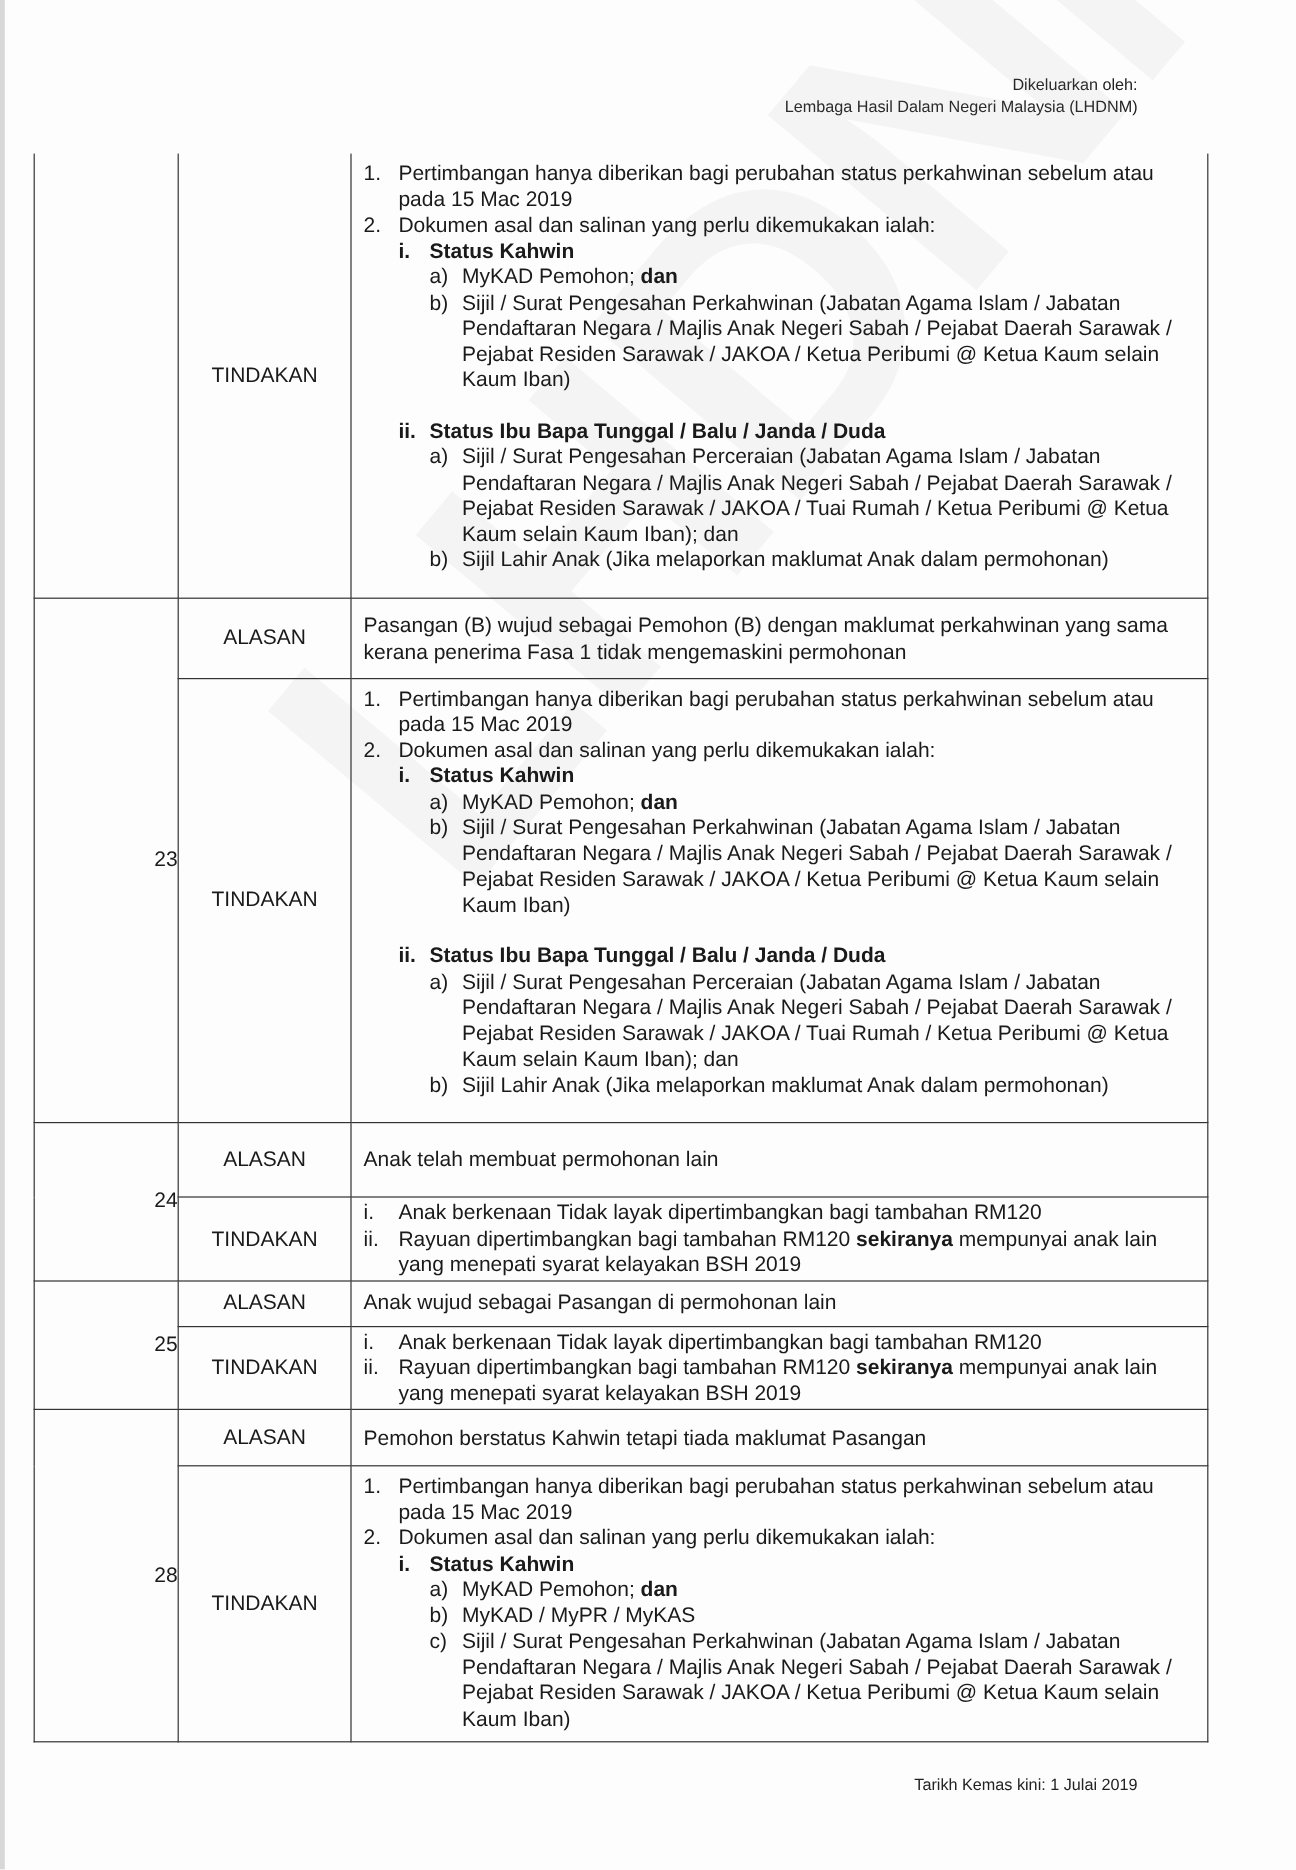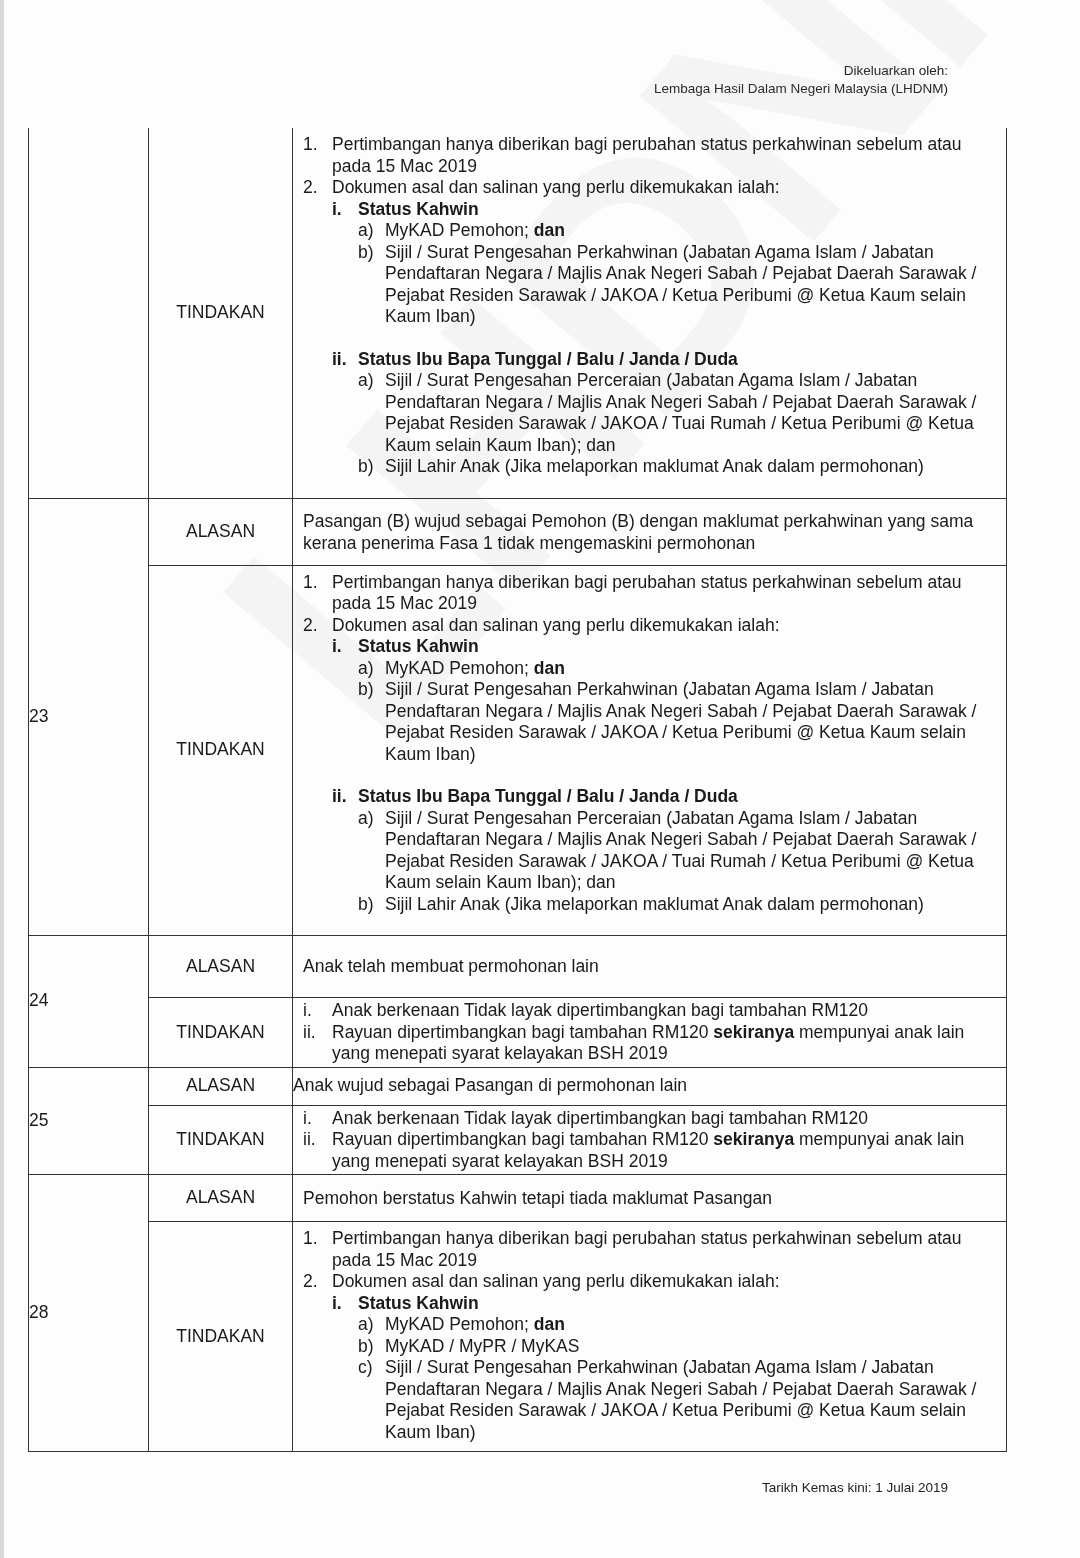--- a/index.html
+++ b/index.html
@@ -11,21 +11,21 @@
   .header { position:absolute; right:132px; top:62px; text-align:right; font-size:13.5px; line-height:18px; color:#222; }
   .footer { position:absolute; right:132px; top:1480px; font-size:13.5px; color:#222; }
   .watermark {
     position:absolute; left:150px; top:560px; font-size:330px; font-weight:bold; color:transparent;
     -webkit-text-stroke:0; transform:rotate(-50deg); transform-origin:left top;
     opacity:0.08; pointer-events:none; letter-spacing:-10px;
   }
   .wm-text { color:#9a9a9a; }
   table { position:absolute; left:28px; top:128px; width:979px; border-collapse:collapse; font-size:17.5px; line-height:21.5px; }
   td { border:1.5px solid #333; vertical-align:middle; padding:0; }
-  td.no { width:119px; text-align:left; }
+  td.no { width:119px; text-align:right; }
   td.label { width:143px; text-align:center; }
   td.content { padding:6px 10px 4px 10px; vertical-align:top; }
   .top-open td { border-top:none; }
   .ol-item { display:flex; }
   .ol-num { width:29px; flex:none; }
   .sub { padding-left:29px; }
   .sub-head { display:flex; font-weight:bold; }
   .sub-num { width:26px; flex:none; }
   .alpha { padding-left:26px; }
   .alpha-item { display:flex; }
@@ -161,21 +161,21 @@
       <div class="roman-item">
             <span class="roman-num">ii.</span>
             <span><span>Rayuan dipertimbangkan bagi tambahan RM120 </span><b>sekiranya</b><span> mempunyai anak lain yang menepati syarat kelayakan BSH 2019</span></span>
           </div>
     </td>
   </tr>
 
   <tr style="height:38px;">
     <td class="no" rowspan="2">25</td>
     <td class="label">ALASAN</td>
-    <td class="content" style="vertical-align:middle;padding:4px 0;">Anak wujud sebagai Pasangan di permohonan lain</td>
+    <td class="content" style="vertical-align:middle;padding:4px 10px;">Anak wujud sebagai Pasangan di permohonan lain</td>
   </tr>
   <tr style="height:66px;">
     <td class="label">TINDAKAN</td>
     <td class="content" style="padding:2px 10px;">
       <div class="roman-item">
             <span class="roman-num">i.</span>
             <span>Anak berkenaan Tidak layak dipertimbangkan bagi tambahan RM120</span>
           </div>
       <div class="roman-item">
             <span class="roman-num">ii.</span>

